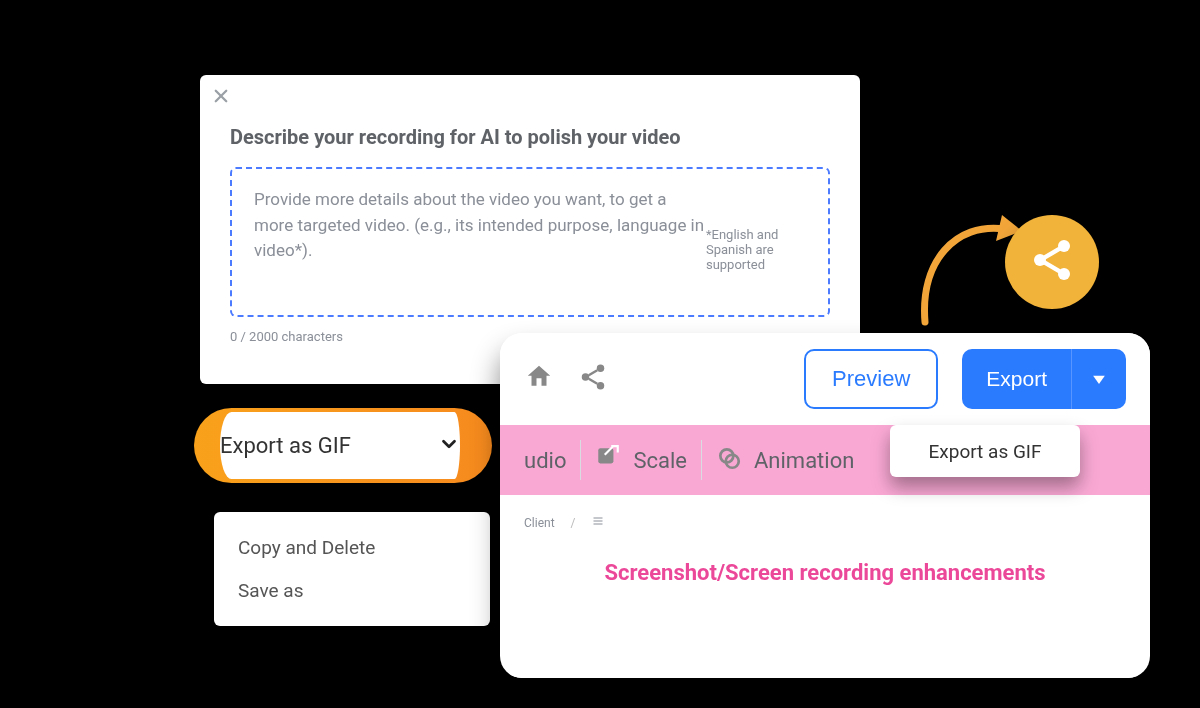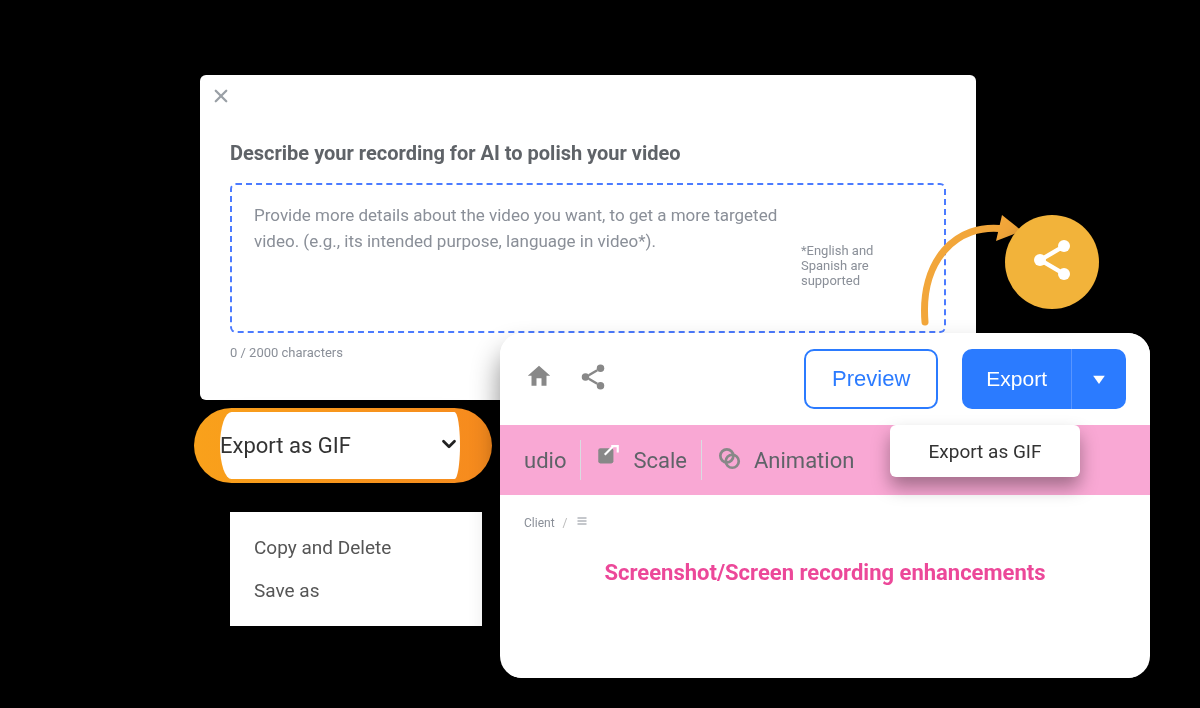--- a/index.html
+++ b/index.html
@@ -10,24 +10,24 @@
     position: relative;
     font-family: -apple-system, BlinkMacSystemFont, "Segoe UI", Roboto, Helvetica, Arial, sans-serif;
     overflow: hidden;
   }
 
   
   .ai-panel {
     position: absolute;
     left: 200px;
     top: 75px;
-    width: 776px;
-    background: #fff;
-    border-radius: 6px;
-    padding: 36px 30px 40px 30px;
+    width: 660px;
+    background: #fff;
+    border-radius: 6px;
+    padding: 20px 30px 40px 30px;
   }
   .ai-close {
     position: absolute;
     left: 12px;
     top: 12px;
     font-size: 20px;
     color: #9AA0A6;
     cursor: pointer;
     line-height: 1;
   }
@@ -86,25 +86,25 @@
     cursor: pointer;
   }
   .gif-pill span.label {
     font-size: 22px;
     color: #333;
   }
 
   
   .ctx-menu {
     position: absolute;
-    left: 230px;
+    left: 214px;
     top: 512px;
-    width: 252px;
-    background: #fff;
-    border-radius: 0;
+    width: 276px;
+    background: #fff;
+    border-radius: 6px;
     box-shadow: 0 14px 22px rgba(0,0,0,0.45);
     padding: 14px 0;
   }
   .ctx-item {
     padding: 10px 24px;
     font-size: 19px;
     color: #555;
     cursor: pointer;
   }
 
@@ -195,21 +195,21 @@
     right: 10px;
     bottom: 0;
     top: 170px;
     background: #fff;
     border-radius: 6px;
     padding-top: 12px;
   }
   .breadcrumb-row {
     display: flex;
     align-items: center;
-    gap: 8px;
+    gap: 16px;
     color: #8A8F98;
     font-size: 12px;
     padding-left: 14px;
     margin-bottom: 30px;
   }
   .breadcrumb-row .sep { color:#bbb; }
   .doc-title {
     text-align: center;
     font-size: 22px;
     font-weight: 700;

